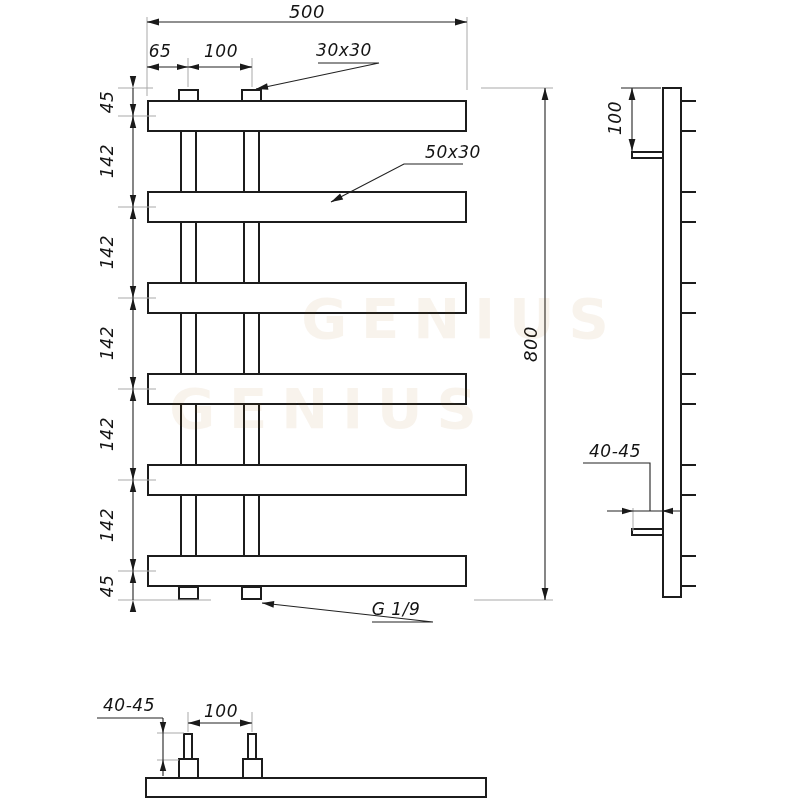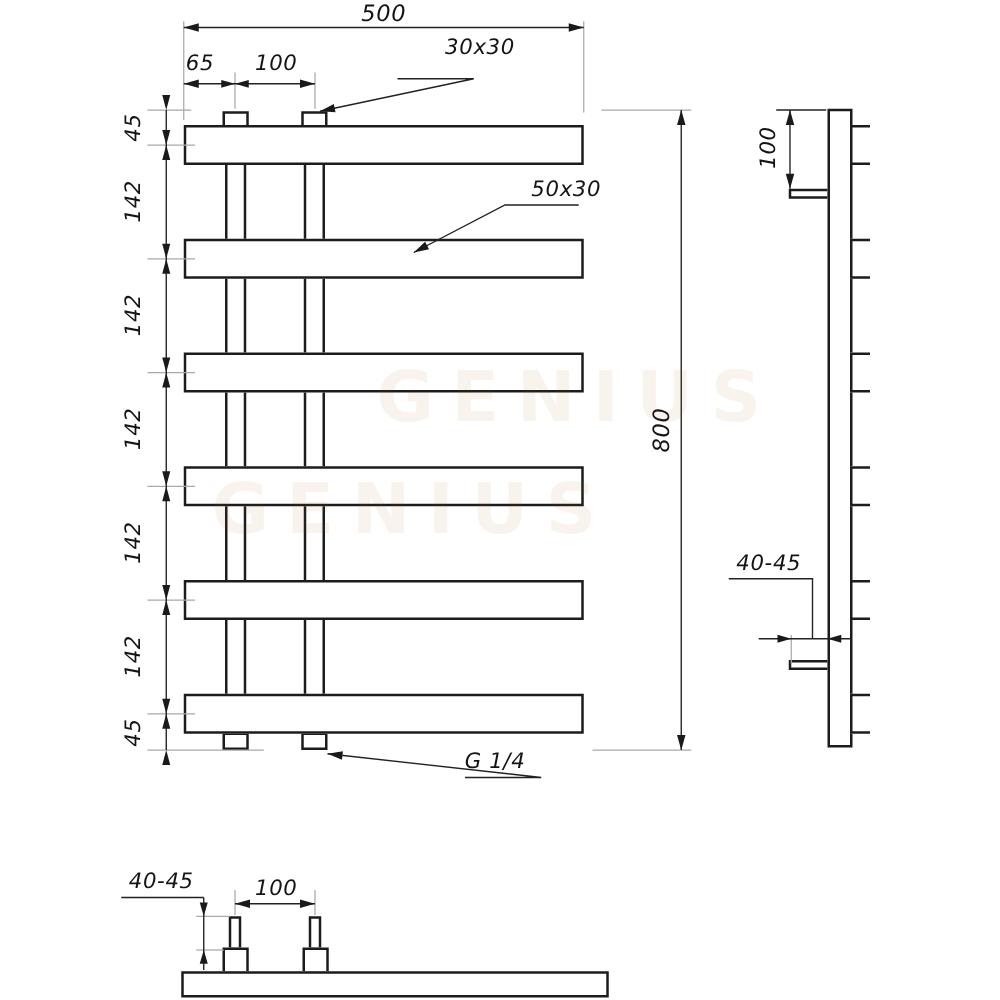--- a/index.html
+++ b/index.html
@@ -130,24 +130,24 @@
       <polygon points="662,511 673,507.8 673,514.2"></polygon>
 
       <polygon points="163,733 159.8,722 166.2,722"></polygon>
       <polygon points="163,760 159.8,771 166.2,771"></polygon>
     </g>
   </svg>
 
   <div class="lbl big" style="left:307px;top:11px;">500</div>
   <div class="lbl" style="left:160px;top:51px;">65</div>
   <div class="lbl" style="left:221px;top:51px;">100</div>
-  <div class="lbl" style="left:344px;top:38px;margin-left:40px;">30x30</div>
+  <div class="lbl" style="left:344px;top:50px;">30x30</div>
   <div class="lbl" style="left:453px;top:152px;">50x30</div>
   <div class="lbl big rot" style="left:530px;top:344px;">800</div>
-  <div class="lbl" style="left:396px;top:609px;">G 1/4</div>
+  <div class="lbl" style="left:396px;top:609px;">G 1/9</div>
 
   <div class="lbl rot" style="left:107px;top:102px;">45</div>
   <div class="lbl rot" style="left:107px;top:161px;">142</div>
   <div class="lbl rot" style="left:107px;top:252px;">142</div>
   <div class="lbl rot" style="left:107px;top:343px;">142</div>
   <div class="lbl rot" style="left:107px;top:434px;">142</div>
   <div class="lbl rot" style="left:107px;top:525px;">142</div>
   <div class="lbl rot" style="left:107px;top:586px;">45</div>
 
   <div class="lbl rot" style="left:615px;top:118px;">100</div>

